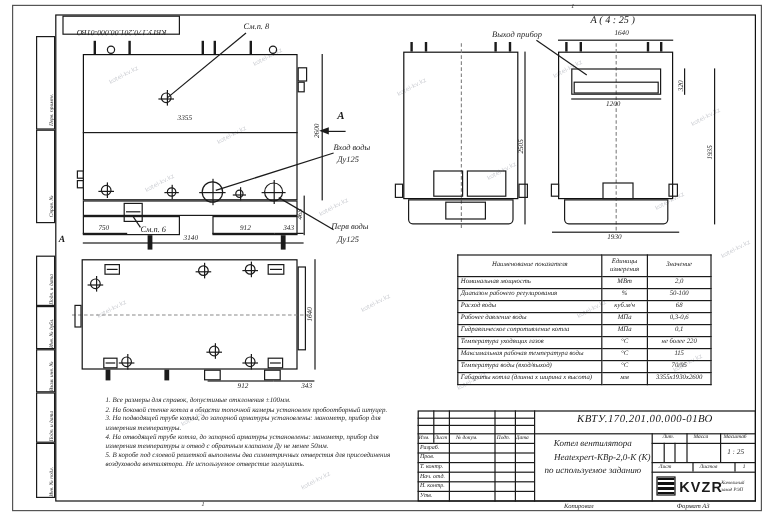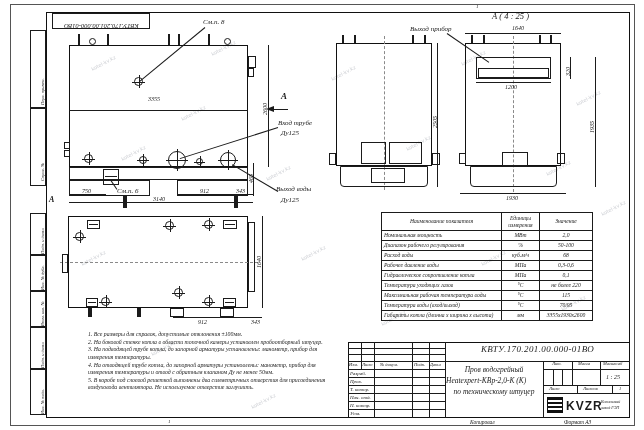--- a/index.html
+++ b/index.html
@@ -145,24 +145,24 @@
     <span class="t t6" style="left:82px;top:188px">750</span>
     <div class="l" style="left:177px;top:194px;width:52px;height:1px"></div>
     <span class="t t6" style="left:200px;top:188px">912</span>
     <div class="l" style="left:229px;top:194px;width:24px;height:1px"></div>
     <span class="t t6" style="left:236px;top:188px">343</span>
     <div class="l" style="left:69px;top:202px;width:184px;height:1px"></div>
     <span class="t t6" style="left:153px;top:196px">3140</span>
     <div class="l" style="left:253px;top:163px;width:1px;height:33px"></div>
     <span class="t t6 vtx" style="left:248px;top:183px">465</span>
 
-    <span class="t t7" style="left:278px;top:120px">Вход трубе</span>
+    <span class="t t7" style="left:278px;top:120px">Вход воды</span>
     <span class="t t7" style="left:281px;top:130px">Ду125</span>
     <div class="ld" style="left:278px;top:127px;width:103px;transform:rotate(162.4deg)"></div>
-    <span class="t t7" style="left:276px;top:186px">Выход воды</span>
+    <span class="t t7" style="left:276px;top:186px">Перв воды</span>
     <span class="t t7" style="left:281px;top:197px">Ду125</span>
     <div class="ld" style="left:278px;top:191px;width:53px;transform:rotate(210.4deg)"></div>
   </div>
 
   <div>
     <div class="b2" style="left:336px;top:43px;width:96px;height:123px"></div>
     <div class="dashv" style="left:384px;top:36px;height:154px"></div>
     <div class="bolt" style="left:342px;top:35px;height:8px"></div>
     <div class="bolt" style="left:354px;top:35px;height:8px"></div>
     <div class="bolt" style="left:412px;top:35px;height:8px"></div>
@@ -329,23 +329,23 @@
     <span class="t t45" style="left:430px;top:363px">Дата</span>
 
     <span class="t t5" style="left:350px;top:371px">Разраб.</span>
     <span class="t t5" style="left:350px;top:379px">Пров.</span>
     <span class="t t5" style="left:350px;top:387px">Т. контр.</span>
     <span class="t t5" style="left:350px;top:395px">Нач. отд.</span>
     <span class="t t5" style="left:350px;top:403px">Н. контр.</span>
     <span class="t t5" style="left:350px;top:411px">Утв.</span>
 
     <div class="l" style="left:543px;top:361px;width:1px;height:57px"></div>
-    <div class="t" style="left:446px;top:366px;width:96px;text-align:center;font-size:7.5px">Пров водогрейный</div>
-    <div class="t" style="left:446px;top:377px;width:96px;text-align:left;font-size:7.5px">Heatexpert-КВр-2,0-К (К)</div>
-    <div class="t" style="left:446px;top:388px;width:96px;text-align:center;font-size:7.5px">по техническому штуцер</div>
+    <div class="t" style="left:446px;top:366px;width:96px;text-align:center;font-size:7.5px">Котел вентилятора</div>
+    <div class="t" style="left:446px;top:377px;width:96px;text-align:right;font-size:7.5px">Heatexpert-КВр-2,0-К (К)</div>
+    <div class="t" style="left:446px;top:388px;width:96px;text-align:center;font-size:7.5px">по используемое заданию</div>
 
     <div class="l" style="left:543px;top:369px;width:87px;height:1px"></div>
     <div class="l" style="left:543px;top:385px;width:87px;height:1px"></div>
     <div class="l" style="left:543px;top:393px;width:87px;height:1px"></div>
     <div class="l" style="left:572px;top:361px;width:1px;height:24px"></div>
     <div class="l" style="left:600px;top:361px;width:1px;height:24px"></div>
     <div class="l" style="left:553px;top:369px;width:1px;height:16px"></div>
     <div class="l" style="left:562px;top:369px;width:1px;height:16px"></div>
     <span class="t t45" style="left:552px;top:362px">Лит.</span>
     <span class="t t45" style="left:578px;top:362px">Масса</span>

